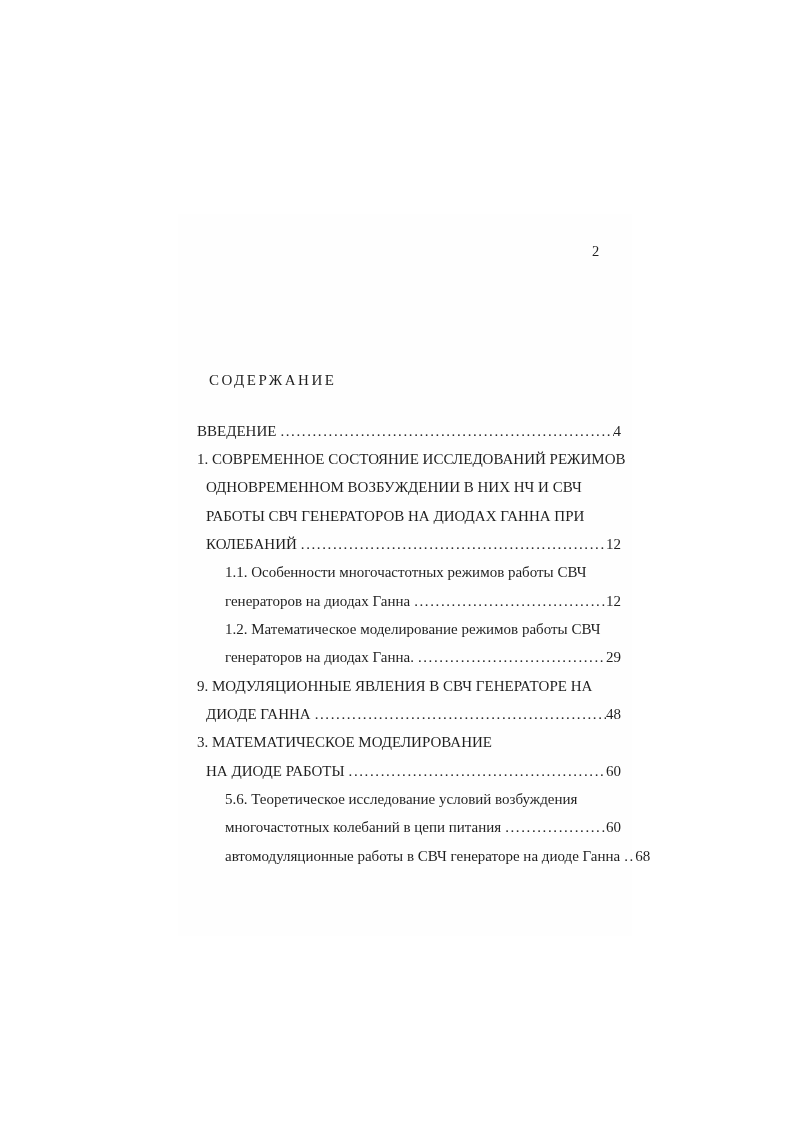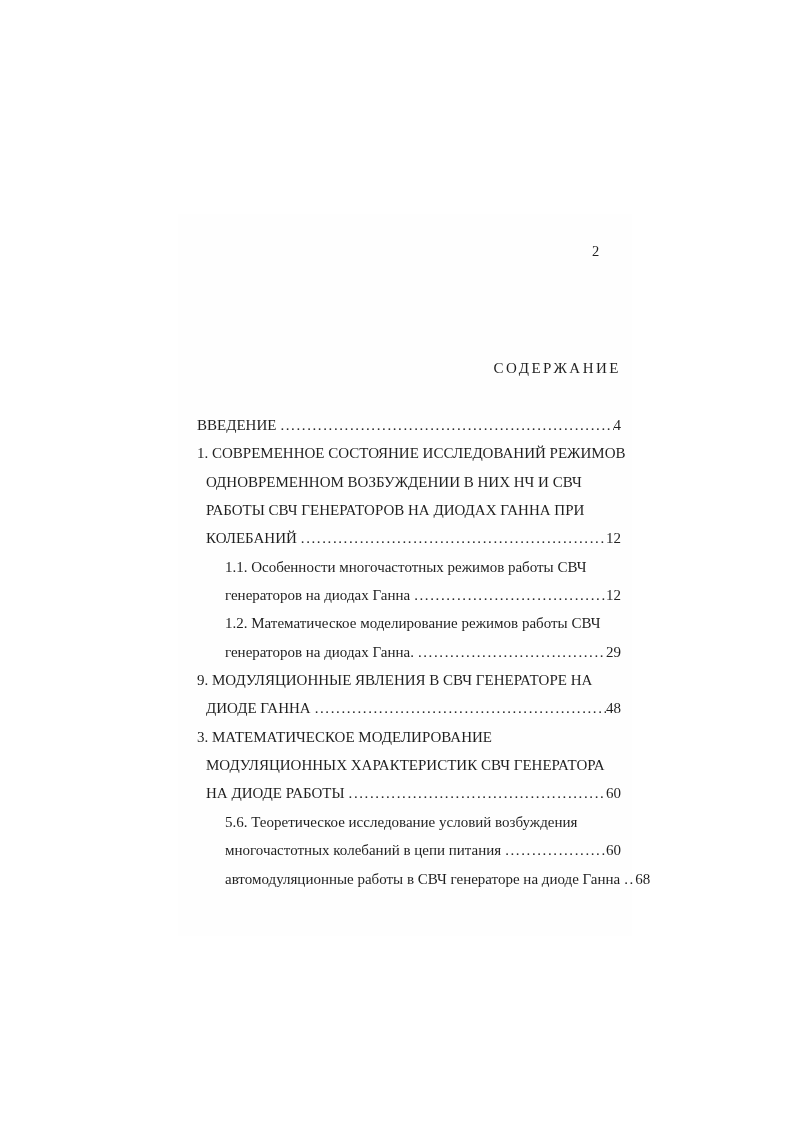--- a/index.html
+++ b/index.html
@@ -28,37 +28,37 @@
     top: 29px;   
     left: 414px; 
     font-size: 14.5px;
     line-height: 17px;
   }
   .toc-title {
     position: absolute;
     top: 145px;  
     left: 19px;  
     width: 424px;
-    margin: 0;
-    text-align: right;
+    margin: 12px;
+    text-align: left;
     font-size: 15px;
     font-weight: normal;
     letter-spacing: 2.5px;
     line-height: 18px;
   }
   .toc {
     position: absolute;
     top: 203px;  
     left: 19px;  
     width: 424px;
     font-size: 15px;
   }
   .toc-line {
     display: flex;
-    align-items: flex-start;
+    align-items: center;
     height: 28.35px;
     line-height: 17px;
   }
   .toc-line.indent-1 { padding-left: 9px; }
   .toc-line.indent-2 { padding-left: 28px; }
   .toc-text { white-space: nowrap; }
   .leader {
     flex: 1 1 auto;
     overflow: hidden;
     white-space: nowrap;
@@ -136,24 +136,20 @@
     <span class="toc-text">ДИОДЕ ГАННА</span>
     <span class="leader">............................................................................................................................................................................................................................</span>
     <span class="pnum">48</span>
   </div>
 
   <div class="toc-line indent-0">
     <span class="toc-text">3. МАТЕМАТИЧЕСКОЕ МОДЕЛИРОВАНИЕ</span>
 
   </div>
 
-  <div class="toc-line indent-1">
-    <span class="toc-text">МОДУЛЯЦИОННЫХ ХАРАКТЕРИСТИК СВЧ ГЕНЕРАТОРА</span>
-
-  </div>
 
   <div class="toc-line indent-1">
     <span class="toc-text">НА ДИОДЕ РАБОТЫ</span>
     <span class="leader">............................................................................................................................................................................................................................</span>
     <span class="pnum">60</span>
   </div>
 
   <div class="toc-line indent-2">
     <span class="toc-text">5.6. Теоретическое исследование условий возбуждения</span>
 

